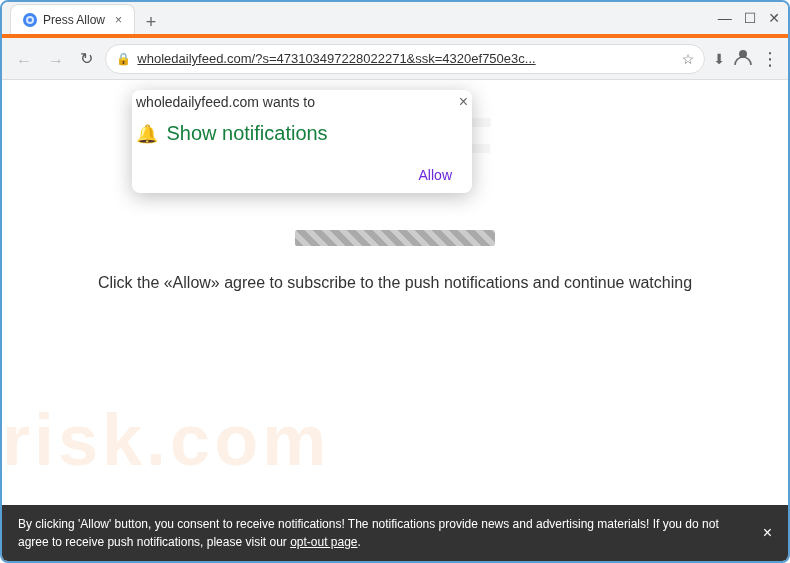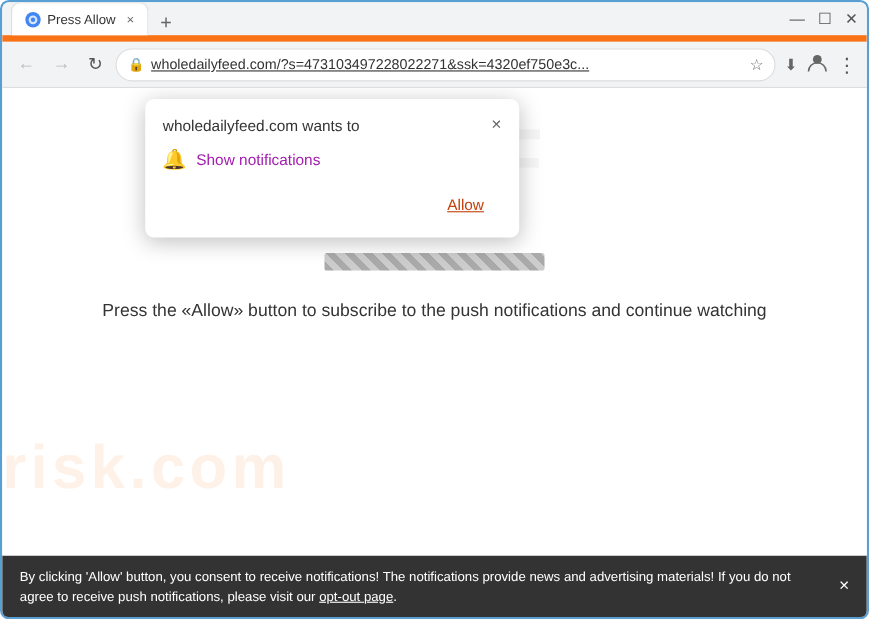--- a/index.html
+++ b/index.html
@@ -16,21 +16,21 @@
       overflow: hidden;
     }
 
     
     .title-bar {
       background: #f1f3f4;
       display: flex;
       align-items: center;
       padding: 0 8px;
       height: 36px;
-      border-bottom: 6px solid #f97316;
+      border-bottom: 4px solid #f97316;
     }
 
     .tab-area {
       display: flex;
       align-items: flex-end;
       flex: 1;
       height: 100%;
     }
 
     .tab {
@@ -181,38 +181,38 @@
     .page-message {
       font-size: 16px;
       color: #333;
       text-align: center;
       padding: 10px 20px;
       font-weight: 400;
     }
 
     .watermark-risk {
       position: absolute;
-      bottom: 48px;
-      font-size: 56px;
+      bottom: 24px;
+      font-size: 72px;
       font-weight: bold;
       color: #f4a261;
       opacity: 0.15;
       letter-spacing: 4px;
     }
 
     
     .notification-popup {
       position: absolute;
       top: 10px;
       left: 130px;
       width: 340px;
       background: #fff;
       border-radius: 8px;
       box-shadow: 0 4px 20px rgba(0,0,0,0.25);
-      padding: 16px;
+      padding: 4px;
       z-index: 10;
     }
 
     .popup-header {
       display: flex;
       justify-content: space-between;
       align-items: flex-start;
       margin-bottom: 12px;
     }
 
@@ -231,43 +231,42 @@
     .popup-body {
       display: flex;
       align-items: center;
       gap: 8px;
       margin-bottom: 16px;
     }
 
     .bell-icon { font-size: 18px; color: #333; }
 
     .popup-notification-text {
-      font-size: 14px;
-      color: #a21caf;
+      font-size: 20px;
+      color: #15803d;
     }
 
     .popup-actions {
       display: flex;
       justify-content: flex-end;
       gap: 12px;
     }
 
     .popup-btn {
       padding: 6px 16px;
       border-radius: 4px;
       border: none;
       font-size: 14px;
       cursor: pointer;
       font-weight: 500;
     }
 
     .popup-btn-allow {
       background: transparent;
-      color: #c2410c;
-      text-decoration: underline;
+      color: #6d28d9;
     }
 
     .popup-btn-block {
       background: transparent;
       color: #1a73e8;
     }
 
     
     .bottom-bar {
       background: #333;
@@ -356,21 +355,21 @@
         <div class="watermark-circle"></div>
         <span class="watermark-text-ff">FF</span>
       </div>
     </div>
 
     <div class="watermark-risk">risk.com</div>
 
     <div style="position: absolute; top: 140px; left: 50%; transform: translateX(-50%); display: flex; flex-direction: column; align-items: center; gap: 8px; width: 100%;">
       <div class="loading-bar-container"></div>
       <p class="page-message">
-        <span>Press the «Allow» button to subscribe to the push notifications and continue watching</span>
+        <span>Click the «Allow» agree to subscribe to the push notifications and continue watching</span>
       </p>
     </div>
 
     <div class="notification-popup">
       <div class="popup-header">
         <span class="popup-title">wholedailyfeed.com wants to</span>
         <span class="popup-close">×</span>
       </div>
       <div class="popup-body">
         <span class="bell-icon">🔔</span>

